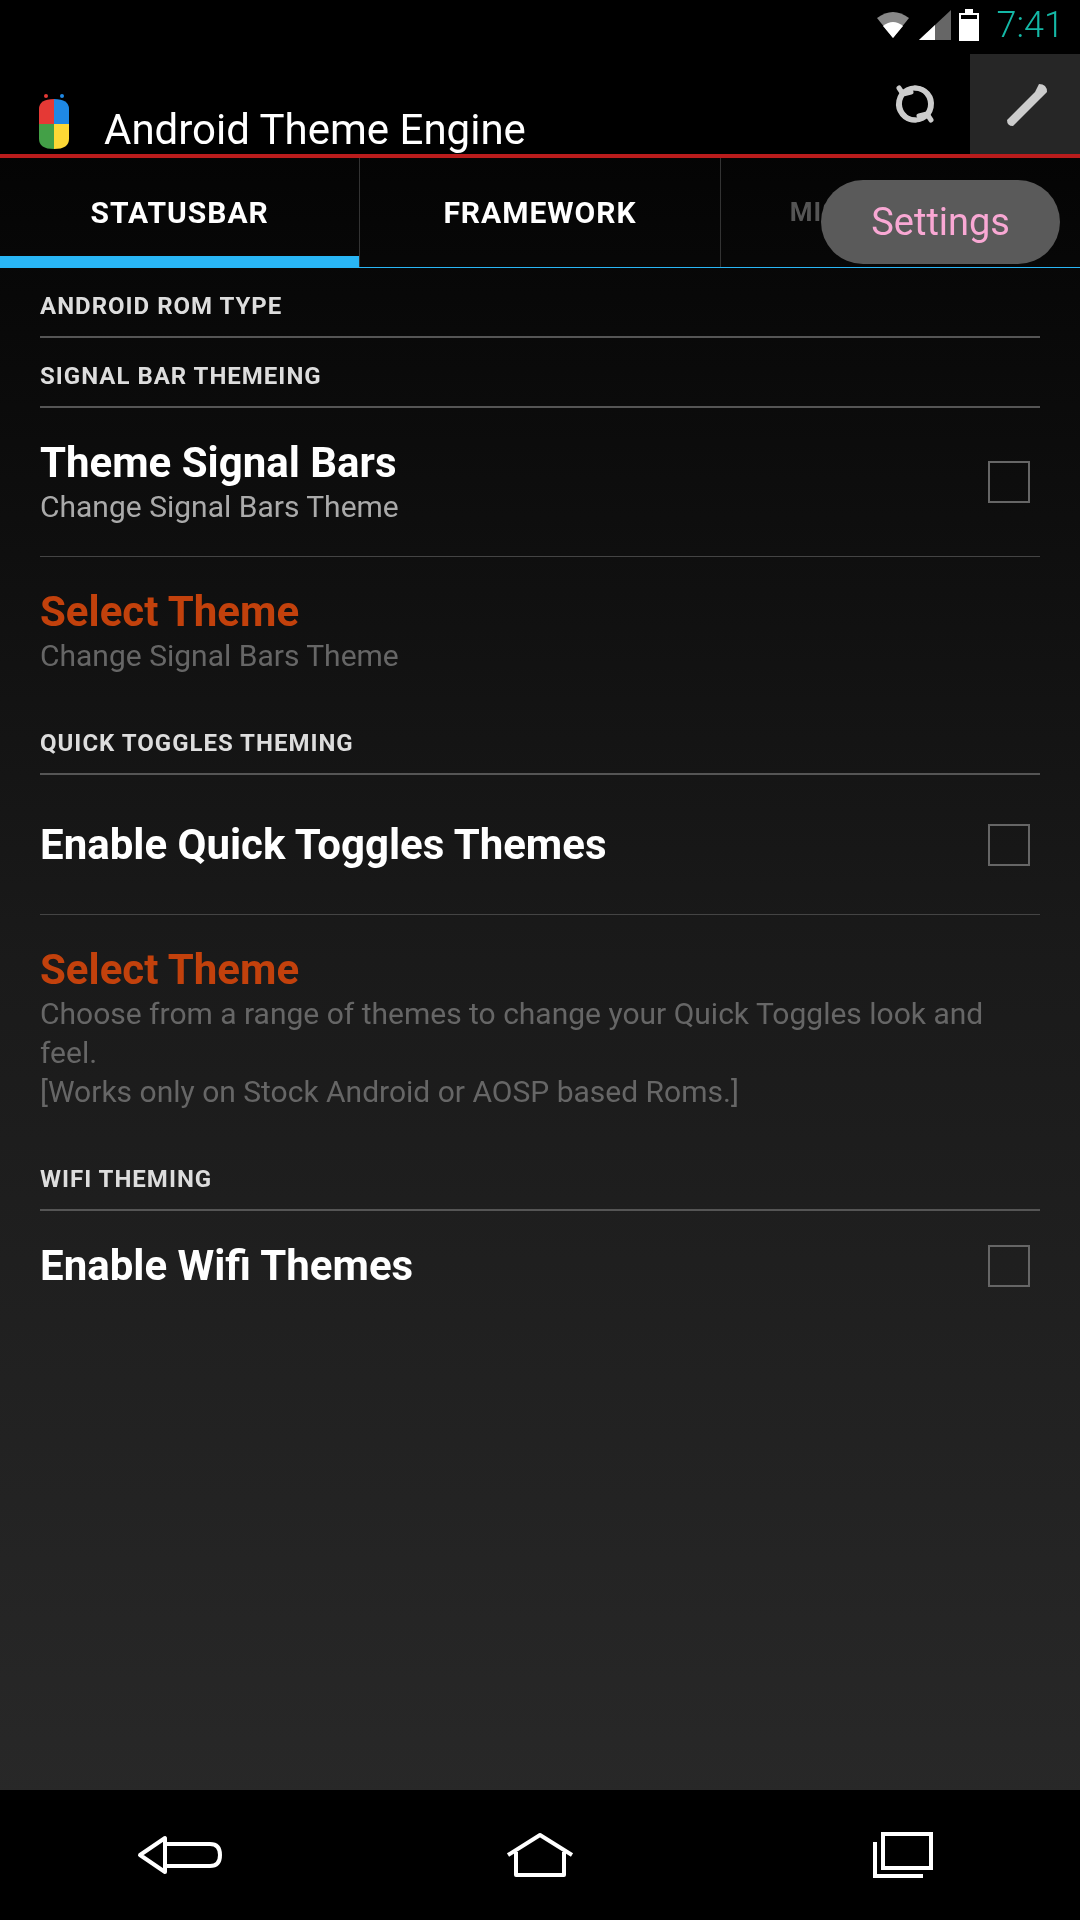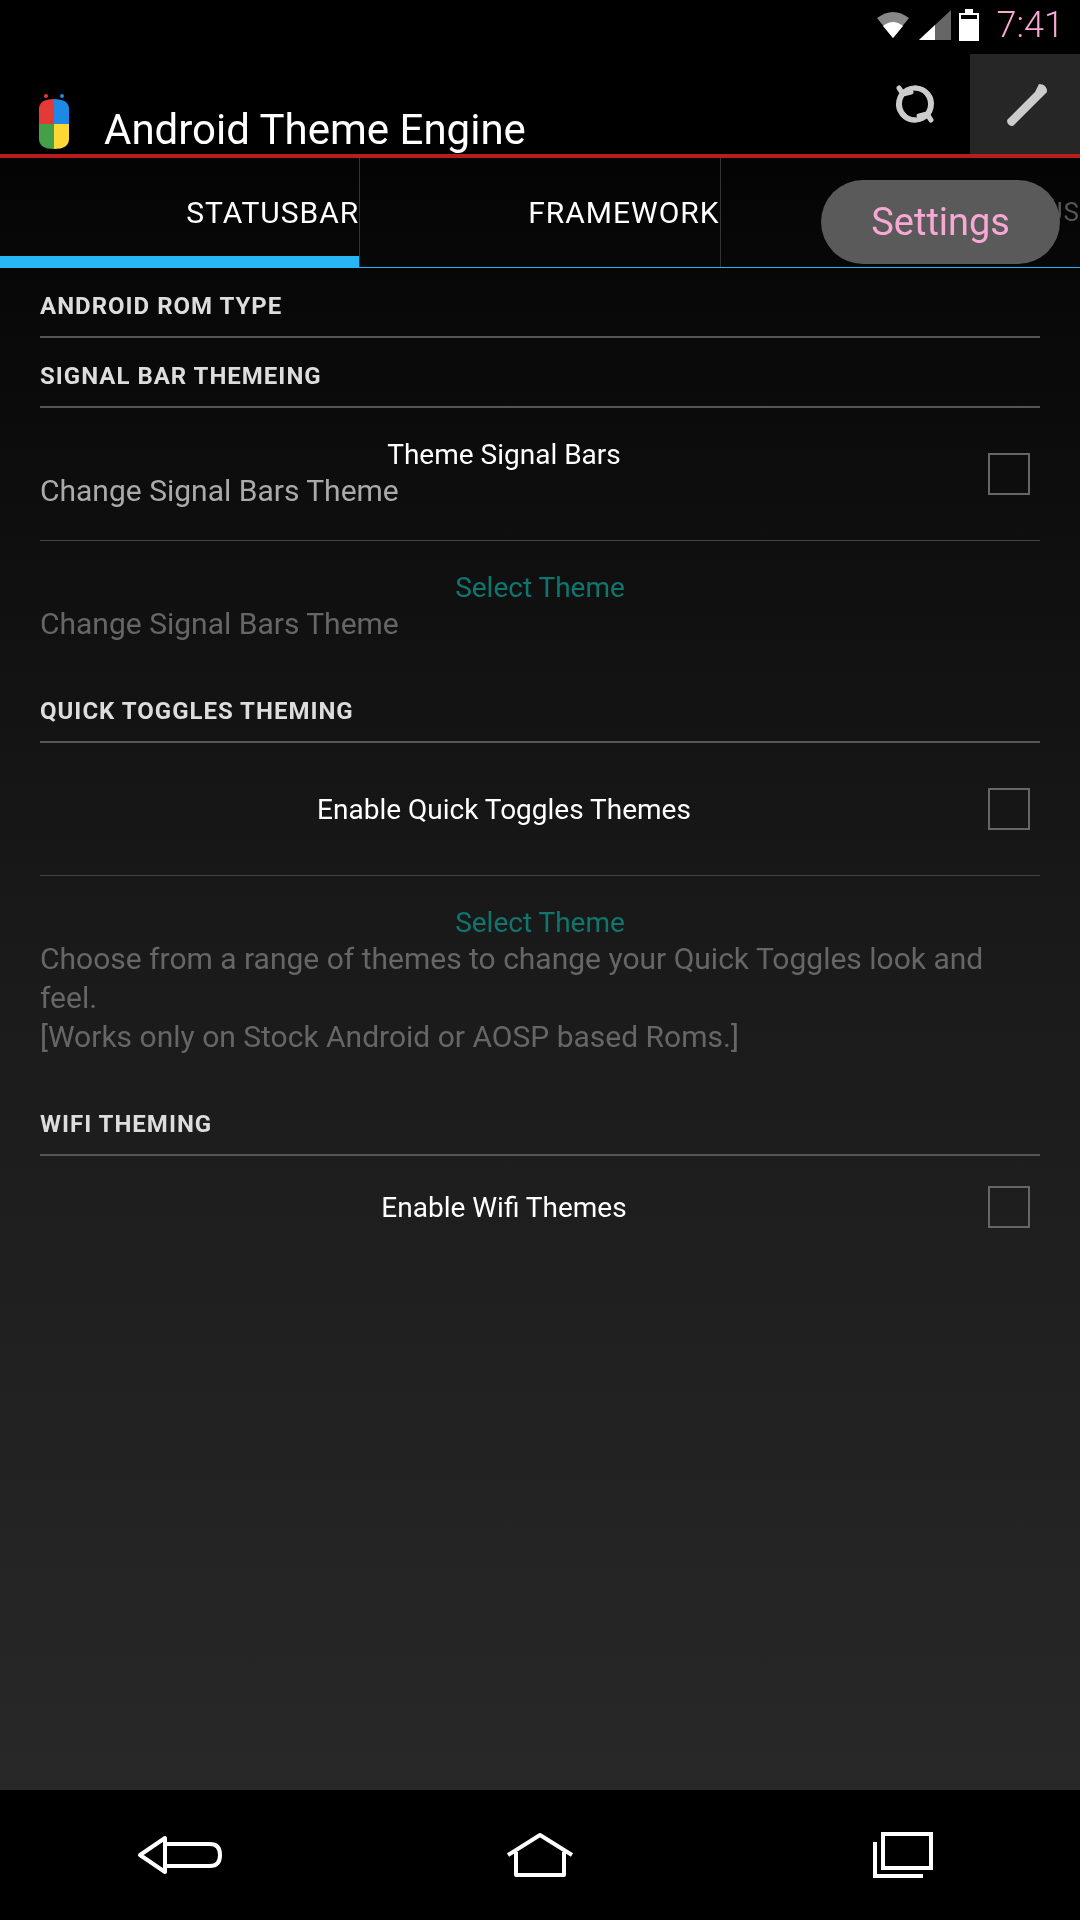--- a/index.html
+++ b/index.html
@@ -24,21 +24,21 @@
       align-items: center;
       padding: 0 16px;
       gap: 10px;
     }
     .status-icons {
       display: flex;
       align-items: center;
       gap: 8px;
     }
     .status-time {
-      color: #f9a8d4;
+      color: #14b8a6;
       font-size: 36px;
       font-weight: 300;
       margin-left: 10px;
     }
     .action-bar {
       height: 108px;
       background: #000000;
       display: flex;
       align-items: flex-end;
       padding-left: 24px;
@@ -69,24 +69,24 @@
     .tabs {
       height: 110px;
       display: flex;
       border-bottom: 1px solid #29b6f6;
       position: relative;
     }
     .tab {
       flex: 1;
       display: flex;
       align-items: center;
-      justify-content: flex-end;
+      justify-content: center;
       color: #ffffff;
       font-size: 30px;
-      font-weight: 400;
+      font-weight: 700;
       letter-spacing: 1px;
       text-align: center;
       position: relative;
     }
     .tab.active::after {
       content: '';
       position: absolute;
       bottom: -1px;
       left: 0;
       right: 0;
@@ -129,26 +129,25 @@
     .list-item {
       padding: 30px 20px;
       display: flex;
       align-items: center;
     }
     .list-item-text {
       flex: 1;
     }
     .list-item-title {
       color: #ffffff;
-      font-size: 28px;
-      font-weight: 400;
-      text-align: center;
+      font-size: 42px;
+      font-weight: 700;
     }
     .list-item-title.disabled {
-      color: #0f766e;
+      color: #c2410c;
     }
     .list-item-subtitle {
       color: #aaaaaa;
       font-size: 30px;
       margin-top: 0;
       line-height: 1.3;
     }
     .list-item-subtitle.disabled {
       color: #666666;
     }

